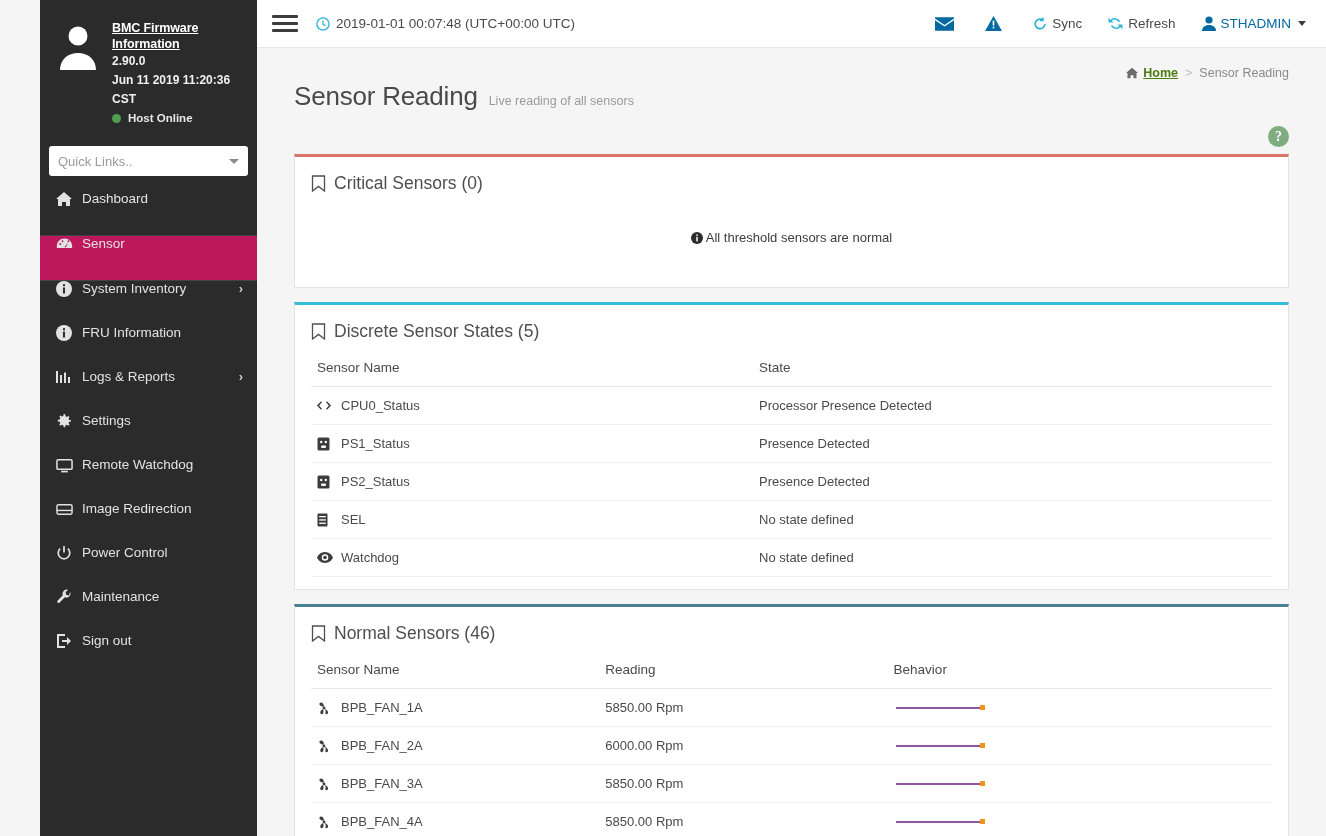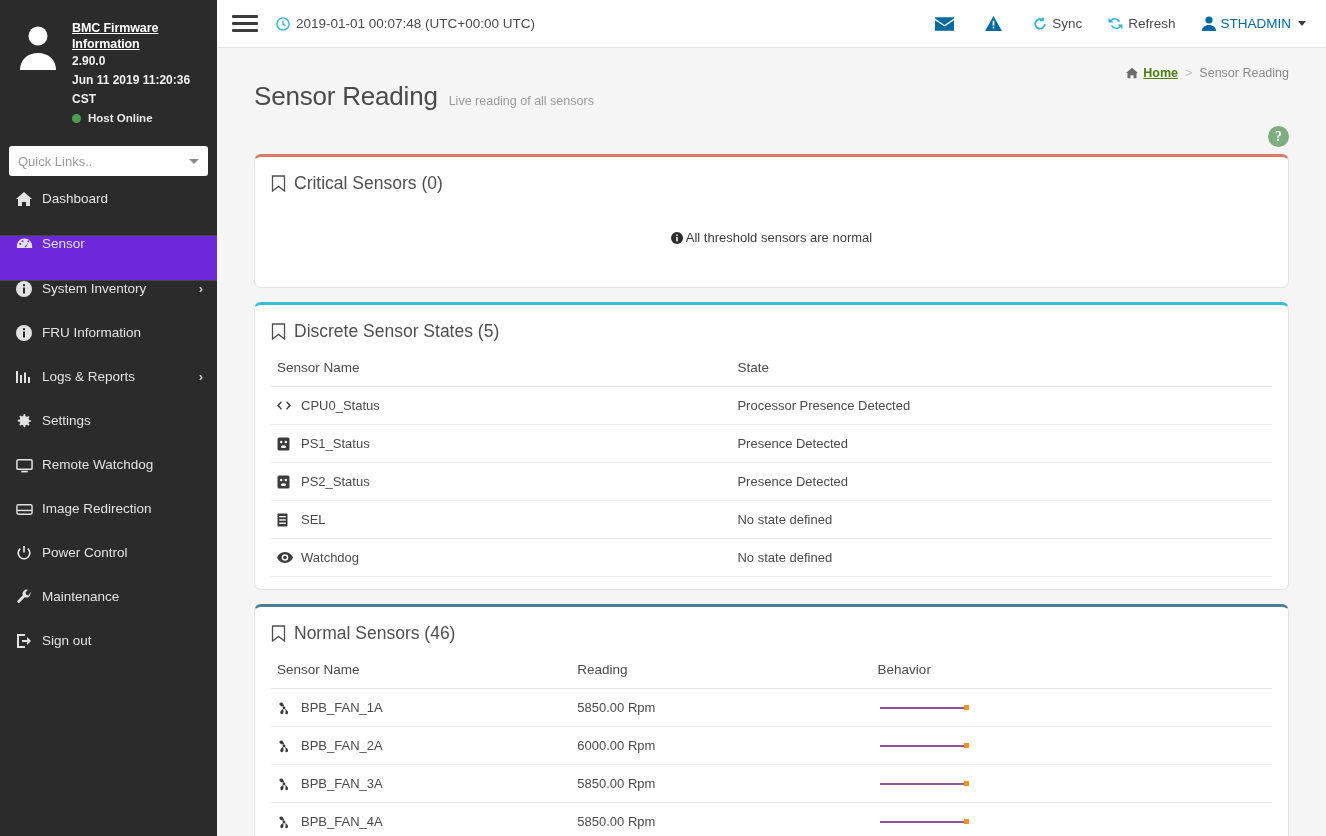--- a/index.html
+++ b/index.html
@@ -15,20 +15,21 @@
   #app { position: relative; width: 1326px; height: 836px; display: flex; }
 
   
   .sidebar {
     width: 217px;
     min-width: 217px;
     height: 836px;
     background: #2b2b2b;
     color: #d5d5d5;
     overflow: hidden;
+    margin-left: 40px;
   }
   .profile {
     display: flex;
     align-items: flex-start;
     padding: 18px 14px 8px 14px;
   }
   .avatar-wrap { width: 54px; min-width: 54px; padding-top: 4px; }
   .avatar-svg { display: block; }
   .profile-info { padding-left: 4px; padding-top: 2px; }
   .fw-title {
@@ -90,21 +91,21 @@
     color: #e2e2e2;
     cursor: pointer;
     position: relative;
   }
   .nav-item .nav-icon {
     width: 26px; min-width: 26px;
     display: flex; align-items: center;
     color: #e2e2e2;
   }
   .nav-item.active {
-    background: #6d28d9;
+    background: #be185d;
     border-top: 1px solid #444;
     border-bottom: 1px solid #444;
     height: 46px;
   }
   .nav-arrow {
     margin-left: auto;
     font-size: 13px;
     color: #cfcfcf;
     font-weight: bold;
   }
@@ -166,21 +167,21 @@
     background: #7fad7f; color: #fff;
     display: flex; align-items: center; justify-content: center;
     font-size: 14px; font-weight: bold; cursor: pointer;
     font-family: "Liberation Serif", serif;
   }
 
   .panel {
     background: #ffffff;
     border: 1px solid #e3e3e3;
     border-top-width: 3px;
-    border-radius: 7px;
+    border-radius: 0;
     margin-bottom: 14px;
   }
   .panel-head {
     padding: 16px 16px 8px 16px;
     display: flex; align-items: center;
   }
   .panel-title {
     font-size: 17.5px; color: #4f4f4f; font-weight: 400;
     display: flex; align-items: center;
   }

